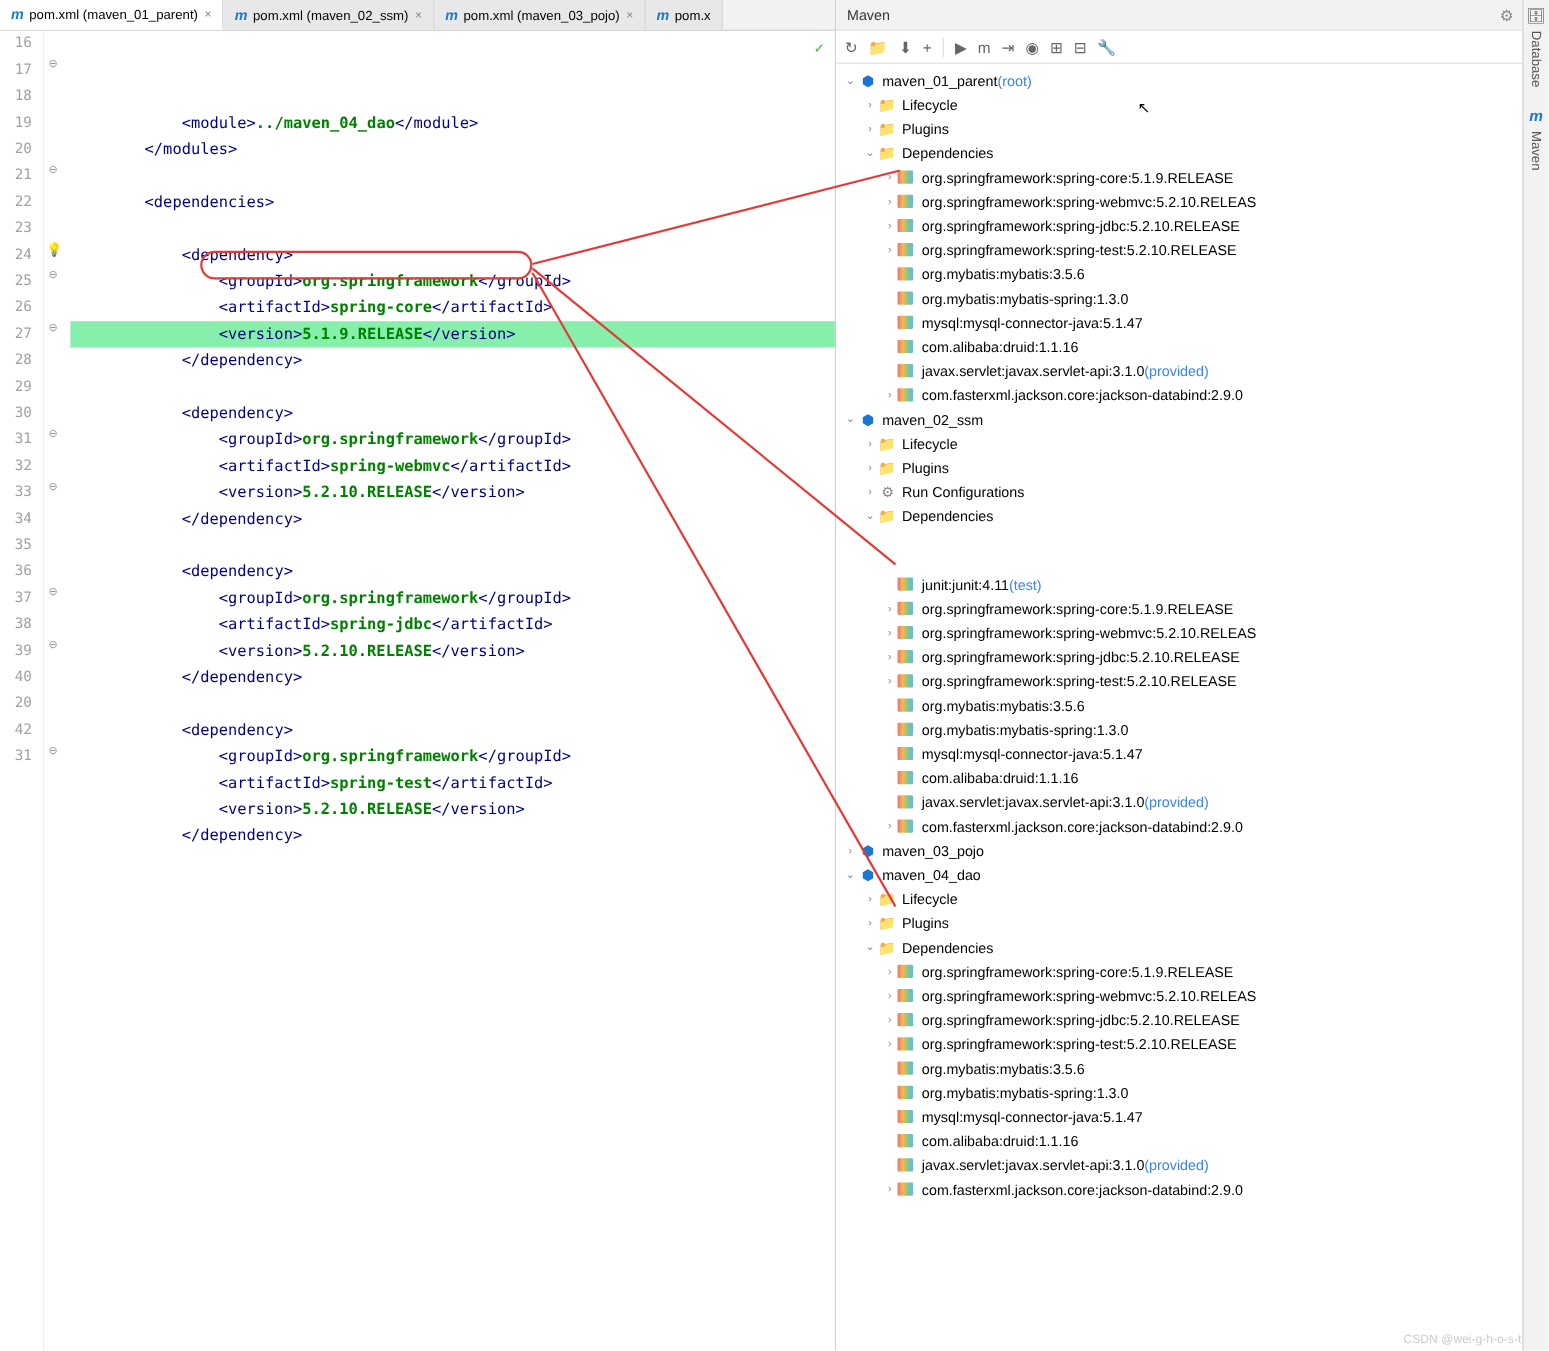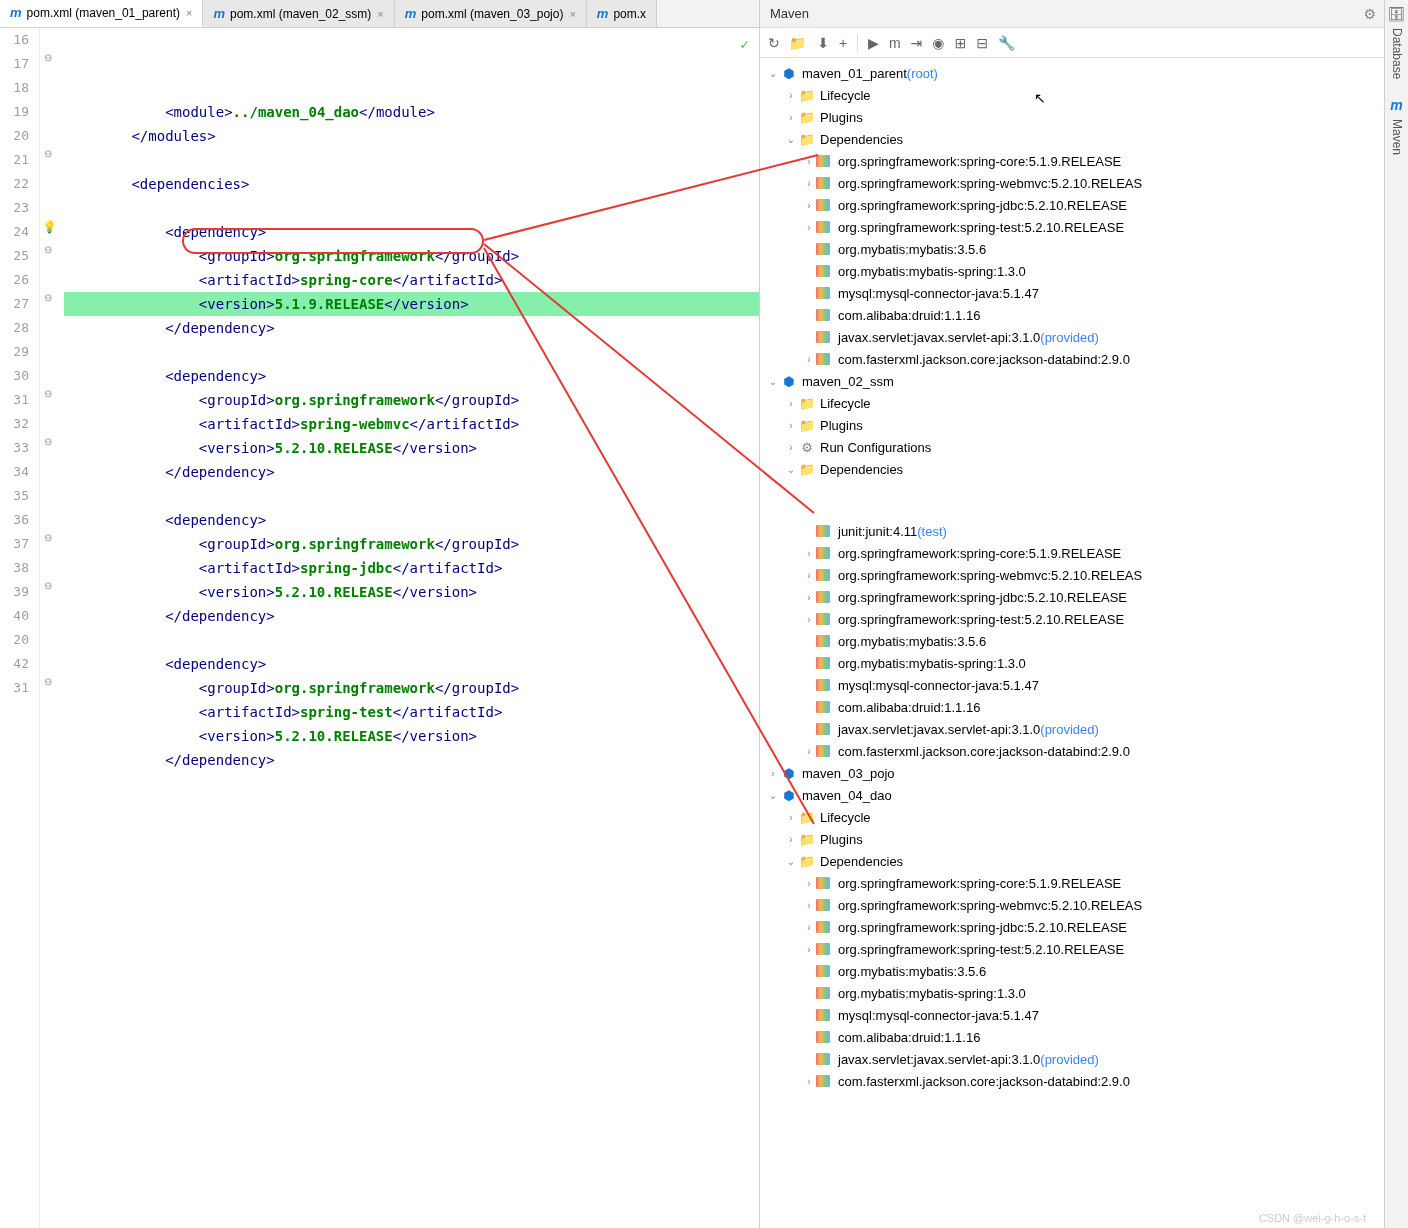--- a/index.html
+++ b/index.html
@@ -39,21 +39,21 @@
 .ticon.module{color:#1976d2}
 .ticon.folder{color:#62b0df}
 .ticon.gear{color:#888}
 .ticon.dep{background:linear-gradient(90deg,#e57373,#ffb74d,#81c784,#64b5f6);width:14px;height:12px;border-radius:1px}
 .muted{color:#3b82f6}
 .sidebar{position:absolute;right:0;top:0;width:24px;height:100%;background:#f2f2f2;border-left:1px solid #d0d0d0;display:flex;flex-direction:column;align-items:center;padding-top:6px;gap:12px}
 .sidebar-item{writing-mode:vertical-rl;font-size:12px;color:#555;cursor:pointer;padding:6px 2px}
 .sidebar-icon{font-size:14px;color:#555}
 .maven-side{color:#1976d2;font-weight:bold;font-style:italic}
 .cursor{position:absolute;font-size:14px}
-.watermark{position:absolute;right:42px;bottom:4px;color:#ccc;font-size:11px}
+.watermark{position:absolute;right:25px;bottom:4px;color:#ccc;font-size:11px}
 </style>
 </head>
 <body>
 
 <div class="container">
   <div class="editor-pane">
     <div class="tabs" id="tabs">
         <div class="tab active">
           <span class="tab-icon">m</span>
           <span>pom.xml (maven_01_parent)</span>

